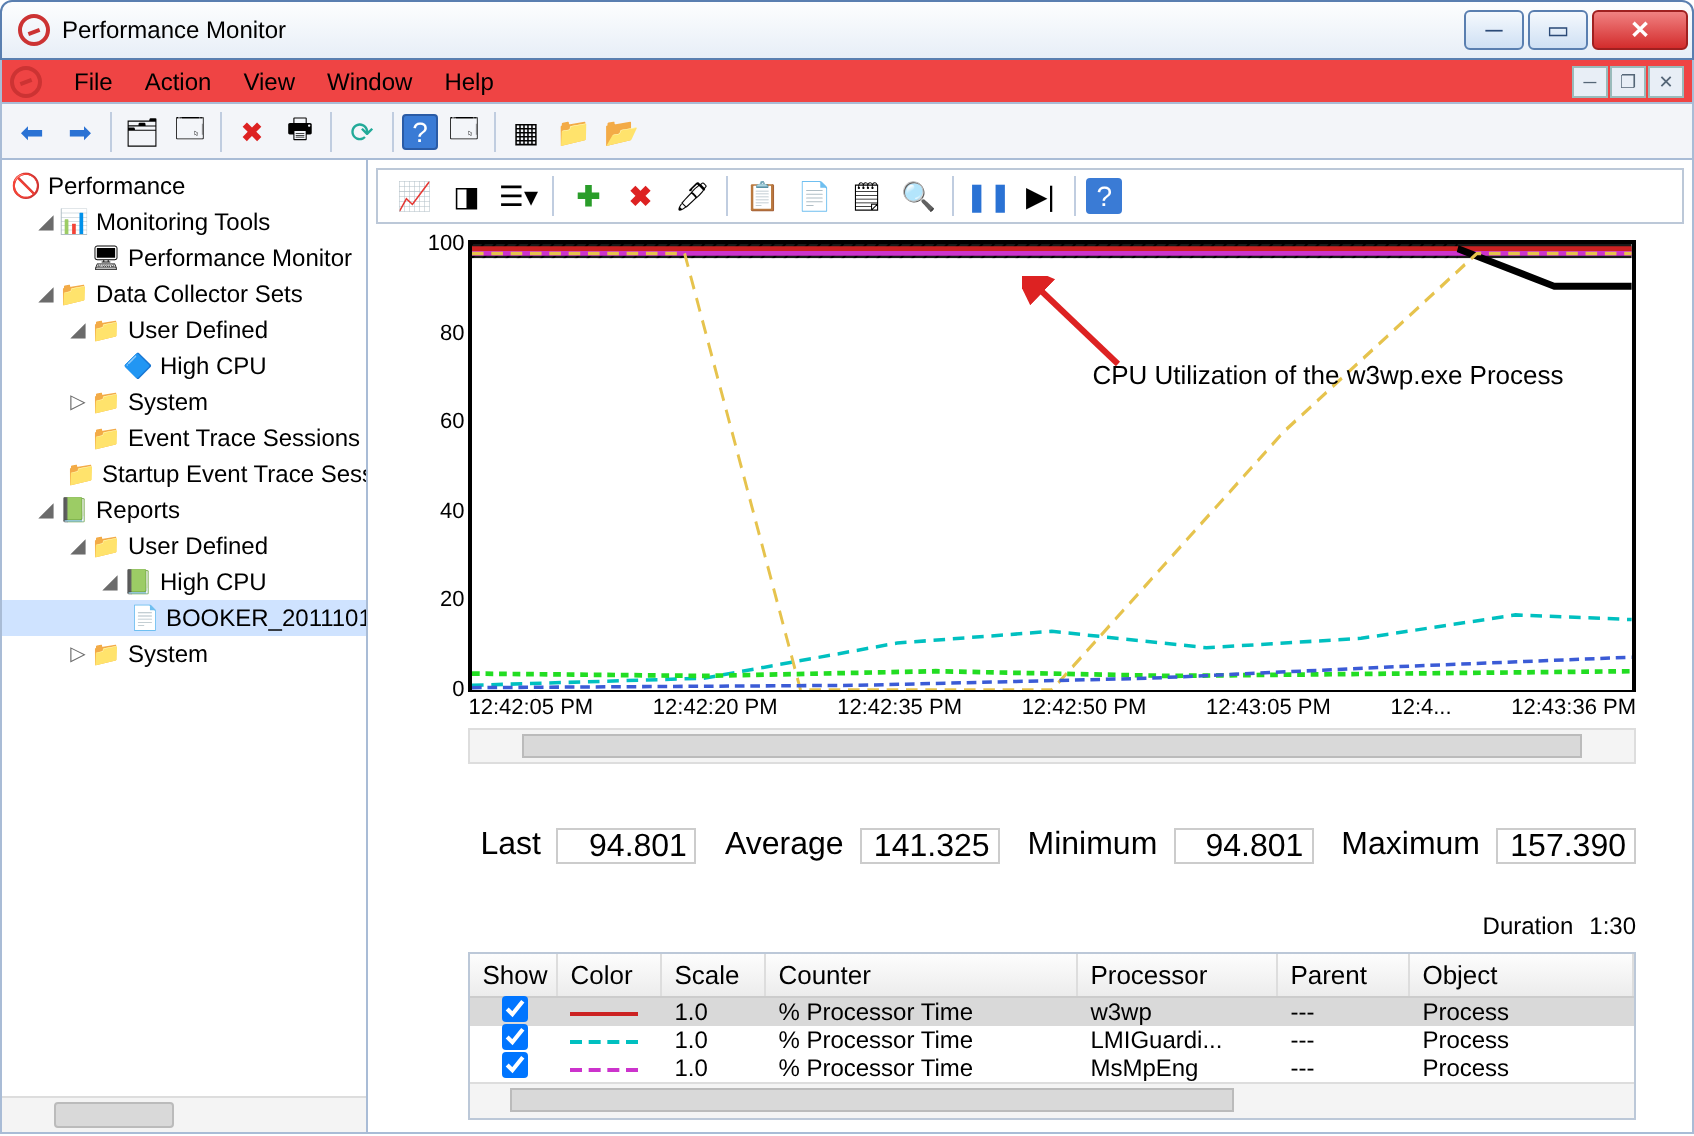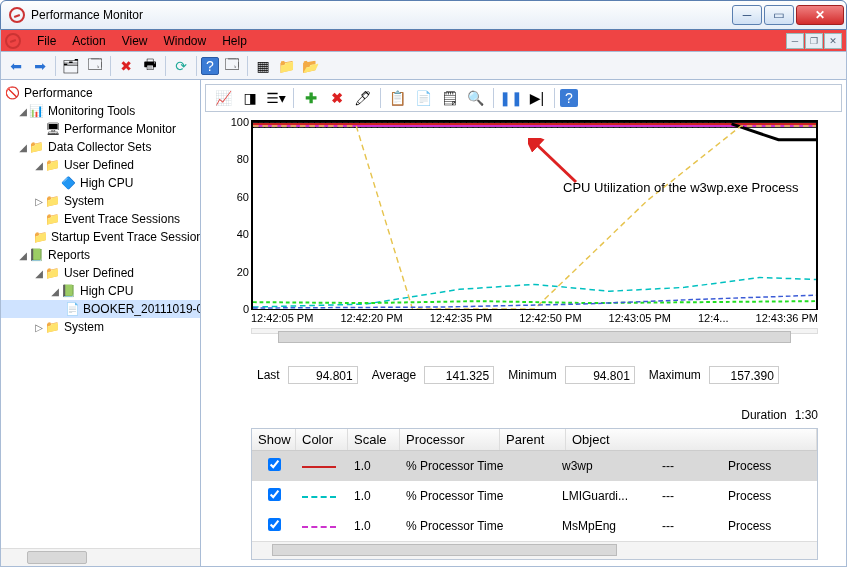--- a/index.html
+++ b/index.html
@@ -55,29 +55,29 @@
 
 svg.lines { position:absolute; inset:0; width:100%; height:100%; }
 .annotation { position:absolute; left:310px; top:58px; font-size:13px; color:#000;}
 .arrow { position:absolute; left:275px; top:16px; width:60px; height:48px; }
 
 .xlabels { display:flex; justify-content:space-between; padding:2px 0 4px 0; font-size:11px;}
 
 .chartscroll{height:18px;background:#f4f4f4;border:1px solid #ddd;position:relative; margin-bottom:6px;}
 .chartscroll .thumb{position:absolute;left:26px;top:2px;right:26px;height:12px;background:#d9d9d9;border:1px solid #bbb;}
 
-.stats { display:flex; gap:8px; align-items:center; padding:4px 0; font-size:12px;margin-top:22px;}
+.stats { display:flex; gap:8px; align-items:center; padding:4px 0; font-size:16px;margin-top:22px;}
 .stats .lbl{margin-left:6px;}
 .stats .val{display:inline-block; min-width:70px; text-align:right; border:1px solid #ccc; background:#fff; padding:1px 4px; height:18px; line-height:16px;}
 .stats2 {display:flex; justify-content:flex-end; gap:8px; padding:0 0 6px 0;margin-top:20px;}
 
 .counters { border:1px solid #bcc8d8; margin-bottom:6px;}
 .chdr { display:flex; background:linear-gradient(#fdfdfd,#ececec); border-bottom:1px solid #ccc; font-size:13px;}
 .chdr div{padding:3px 6px; border-right:1px solid #ddd;}
-.crow { display:flex; align-items:center; font-size:12px; height:30px;}
+.crow { display:flex; align-items:center; font-size:12px; height:14px;}
 .crow.sel{background:#d9d9d9;}
 .crow div{padding:1px 6px; overflow:hidden; white-space:nowrap;}
 .c-show{width:44px;text-align:center;} .c-color{width:52px;} .c-scale{width:52px;} .c-counter{width:156px;} .c-inst{width:100px;} .c-parent{width:66px;} .c-obj{flex:1;}
 .swatch{display:inline-block;width:34px;height:2px;vertical-align:middle;}
 .dash{border-top:2px dashed;}
 </style>
 </head>
 <body>
 
 <div class="titlebar">
@@ -293,20 +293,21 @@
         <div class="stats2">
           <span class="lbl">Duration</span>
           <span class="val">1:30</span>
         </div>
 
         <div class="counters">
           <div class="chdr">
             <div class="c-show">Show</div>
             <div class="c-color">Color</div>
             <div class="c-scale">Scale</div>
+            <div class="c-counter">Counter</div>
             <div class="c-inst">Processor</div>
             <div class="c-parent">Parent</div>
             <div class="c-obj">Object</div>
           </div>
           <div class="crow sel">
             <div class="c-show"><input type="checkbox" checked="" style=""></div>
             <div class="c-color"><span class="swatch" style="background:#cc2222;"></span></div>
             <div class="c-scale">1.0</div>
             <div class="c-counter">% Processor Time</div>
             <div class="c-inst">w3wp</div>

